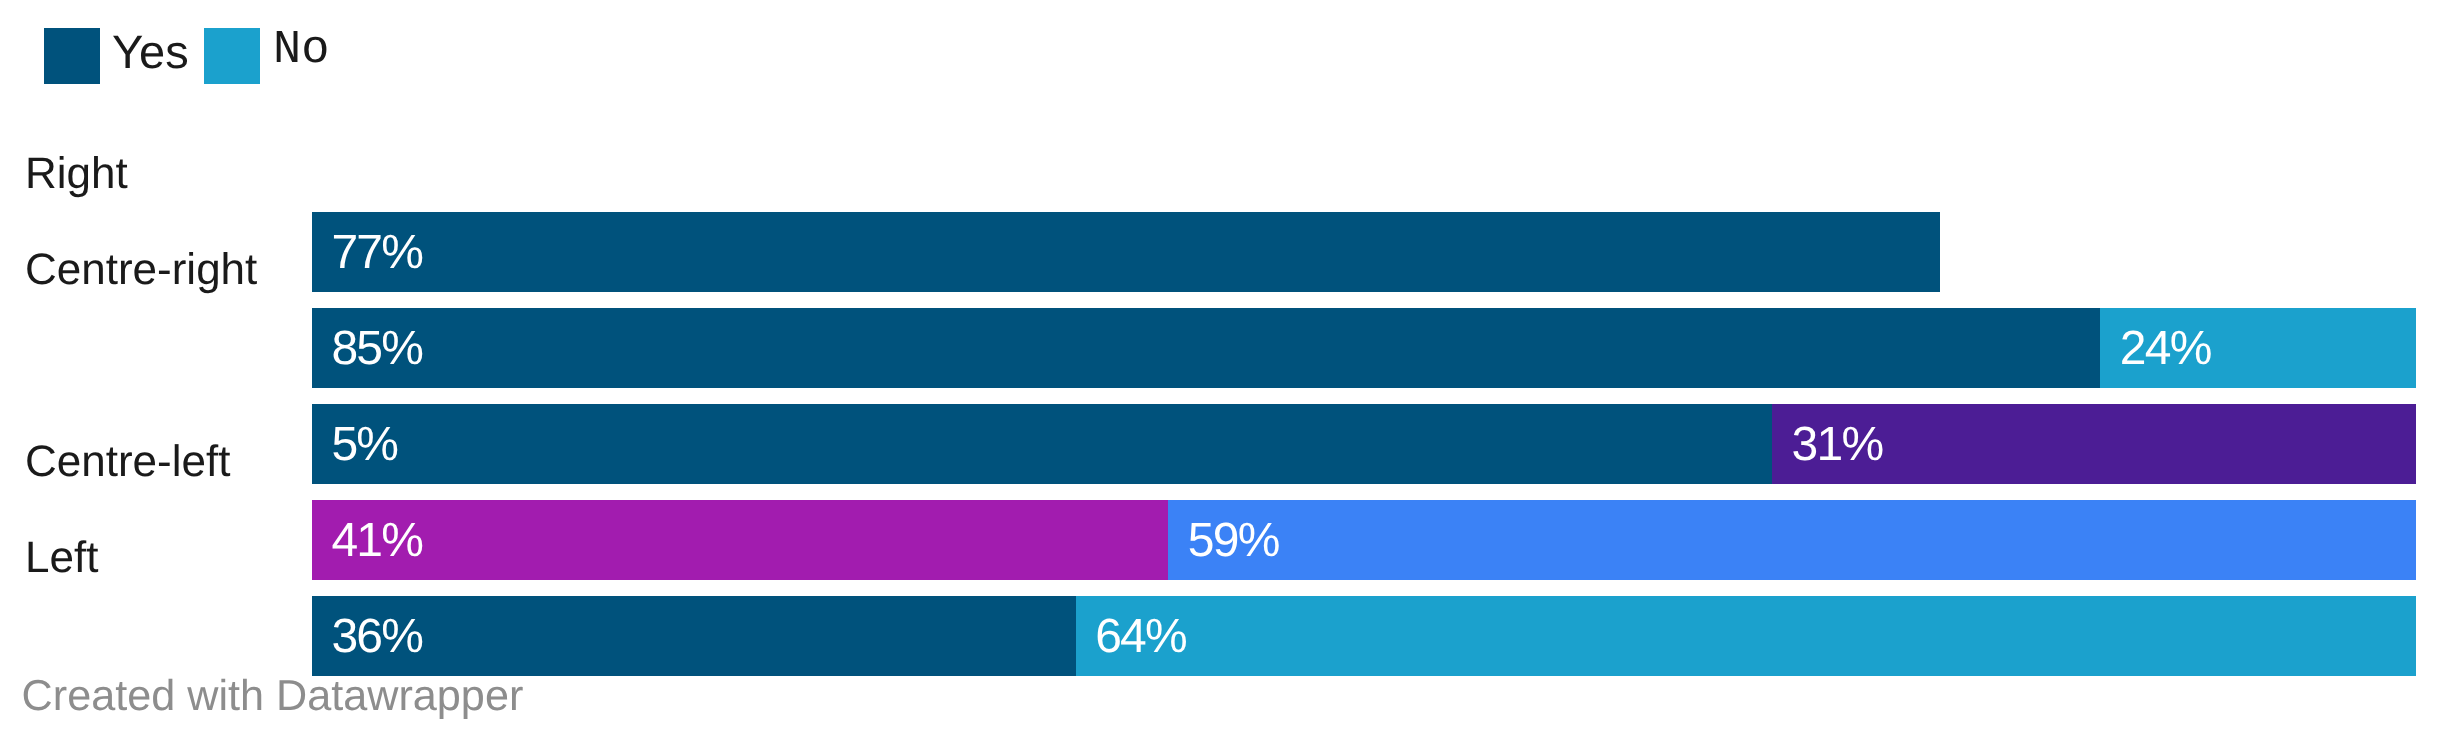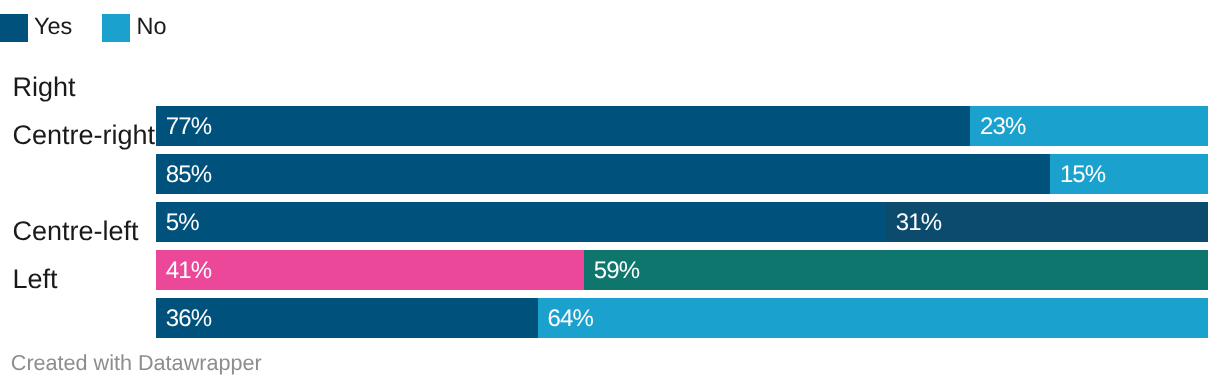--- a/index.html
+++ b/index.html
@@ -12,84 +12,81 @@
 
   .legend{position:absolute;left:0;top:0;width:1220px;height:56px;}
   .legend-item{position:absolute;top:14px;height:28px;}
   .swatch{position:absolute;left:0;top:0;width:28px;height:28px;}
   .legend-label{position:absolute;top:-16px;height:56px;line-height:56px;
                 font-size:23.5px;color:#1a1a1a;white-space:nowrap;}
 
   .rows{position:absolute;left:0;top:0;}
   .row{position:absolute;left:0;height:40px;width:1220px;}
   .cat{position:absolute;left:12.5px;top:-1px;height:40px;line-height:40px;
-       font-size:27px;color:#1a1a1a;white-space:nowrap;}
+       font-size:22px;color:#1a1a1a;white-space:nowrap;}
   .bar{position:absolute;left:156px;top:0;height:40px;width:1052px;display:flex;}
   .seg{position:relative;height:40px;overflow:hidden;margin-top:38px;}
   .seg span{position:absolute;left:9.7px;top:1px;height:40px;line-height:40px;
             font-size:24px;letter-spacing:-0.85px;color:#ffffff;white-space:nowrap;}
-  .footer{position:absolute;left:10.8px;top:349px;height:28px;line-height:28px;
+  .footer{position:absolute;left:10.8px;top:334px;height:28px;line-height:28px;
           font-size:21.6px;color:#8d8d8d;white-space:nowrap;}
 </style>
 </head>
 <body>
 
 <div class="chart">
 
   <div class="legend" id="legend">
-      <div class="legend-item" style="left: 0; width: 72px;">
+      <div class="legend-item" style="left: 22px; width: 72px;">
         <span class="swatch" style="background:#00527c"></span>
         <span class="legend-label" style="left:34px">Yes</span>
       </div>
-      <div class="legend-item" style="left: 102px; width: 65px;">
+      <div class="legend-item" style="left: 102px; width: 65px; font-family: Liberation Mono, monospace;">
         <span class="swatch" style="background:#1ba1cd"></span>
         <span class="legend-label" style="left:34.5px">No</span>
       </div>
     </div>
 
   <div class="rows" id="rows">
       <div class="row" style="top: 68px;">
         <div class="cat">Right</div>
         <div class="bar">
           <div class="seg" style="width:77.4%;background:#00527c">
             <span>77%</span>
           </div>
-          <div class="seg" style="width:22.6%;background:#1ba1cd">
-            <span>23%</span>
-          </div>
         </div>
       </div>
       <div class="row" style="top: 116px;">
         <div class="cat">Centre-right</div>
         <div class="bar">
           <div class="seg" style="width:85%;background:#00527c">
             <span>85%</span>
           </div>
           <div class="seg" style="width:15%;background:#1ba1cd">
-            <span>15%</span>
+            <span>24%</span>
           </div>
         </div>
       </div>
       <div class="row" style="top: 164px;">
         <div class="bar">
           <div class="seg" style="width:69.4%;background:#00527c">
             <span>5%</span>
           </div>
-          <div class="seg" style="width:30.6%;background:#0c4a6e">
+          <div class="seg" style="width:30.6%;background:#4c1d95">
             <span>31%</span>
           </div>
         </div>
       </div>
       <div class="row" style="top: 212px;">
         <div class="cat">Centre-left</div>
         <div class="bar">
-          <div class="seg" style="width:40.7%;background:#ec4899">
+          <div class="seg" style="width:40.7%;background:#a21caf">
             <span>41%</span>
           </div>
-          <div class="seg" style="width:59.3%;background:#0f766e">
+          <div class="seg" style="width:59.3%;background:#3b82f6">
             <span>59%</span>
           </div>
         </div>
       </div>
       <div class="row" style="top: 260px; text-align: center;">
         <div class="cat">Left</div>
         <div class="bar">
           <div class="seg" style="width:36.3%;background:#00527c">
             <span>36%</span>
           </div>

